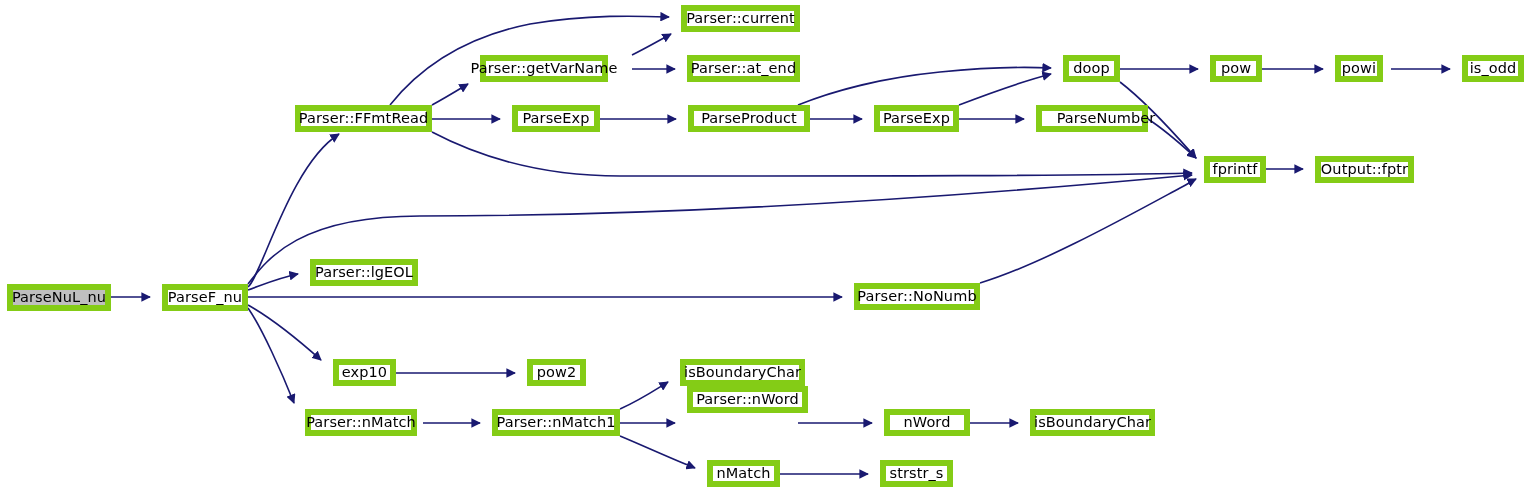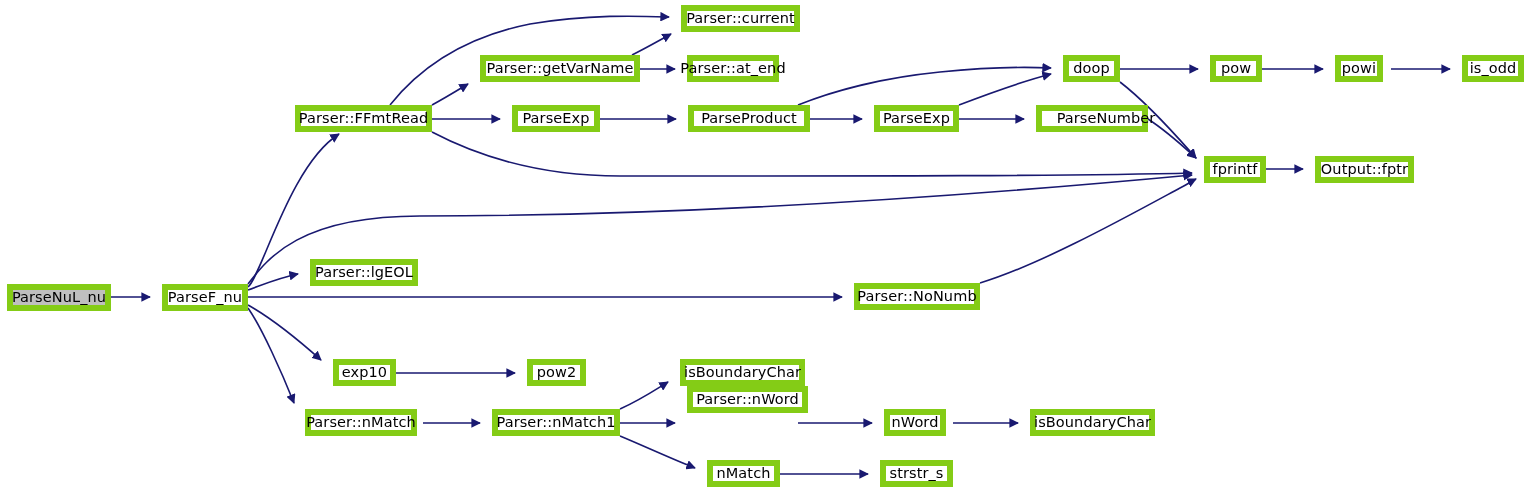--- a/index.html
+++ b/index.html
@@ -86,39 +86,39 @@
         <path d="M620,436 C644,446 672,459 695,468" fill="none" stroke="#191970" stroke-width="1.6" marker-end="url(#arrow)"></path>
         <path d="M798,423 L872,423" fill="none" stroke="#191970" stroke-width="1.6" marker-end="url(#arrow)"></path>
         <path d="M953,423 L1018,423" fill="none" stroke="#191970" stroke-width="1.6" marker-end="url(#arrow)"></path>
         <path d="M780,474 L868,474" fill="none" stroke="#191970" stroke-width="1.6" marker-end="url(#arrow)"></path>
       </g>
   </svg>
   <div id="node-group">
       <div class="node root" style="left: 7px; top: 284px; width: 104px;">ParseNuL_nu</div>
       <div class="node" style="left: 162px; top: 284px; width: 86px;">ParseF_nu</div>
       <div class="node" style="left: 295px; top: 105px; width: 137px;">Parser::FFmtRead</div>
-      <div class="node" style="left: 480px; top: 55px; width: 160px;">Parser::getVarName</div>
+      <div class="node" style="left: 480px; top: 55px; width: 128px;">Parser::getVarName</div>
       <div class="node" style="left: 681px; top: 5px; width: 119px;">Parser::current</div>
-      <div class="node" style="left: 687px; top: 55px; width: 92px;">Parser::at_end</div>
+      <div class="node" style="left: 687px; top: 55px; width: 113px;">Parser::at_end</div>
       <div class="node" style="left: 512px; top: 105px; width: 88px;">ParseExp</div>
       <div class="node" style="left: 688px; top: 105px; width: 122px;">ParseProduct</div>
       <div class="node" style="left: 874px; top: 105px; width: 85px;">ParseExp</div>
       <div class="node" style="left: 1036px; top: 105px; width: 112px; padding-left: 28px;">ParseNumber</div>
       <div class="node" style="left: 1063px; top: 55px; width: 57px;">doop</div>
       <div class="node" style="left: 1210px; top: 55px; width: 52px;">pow</div>
       <div class="node" style="left: 1335px; top: 55px; width: 48px;">powi</div>
       <div class="node" style="left: 1462px; top: 55px; width: 62px;">is_odd</div>
       <div class="node" style="left: 1204px; top: 156px; width: 62px;">fprintf</div>
       <div class="node" style="left: 1315px; top: 156px; width: 99px;">Output::fptr</div>
       <div class="node" style="left: 310px; top: 259px; width: 108px;">Parser::lgEOL</div>
       <div class="node" style="left: 854px; top: 283px; width: 126px;">Parser::NoNumb</div>
       <div class="node" style="left: 333px; top: 359px; width: 63px;">exp10</div>
       <div class="node" style="left: 527px; top: 359px; width: 59px;">pow2</div>
       <div class="node" style="left: 305px; top: 409px; width: 112px;">Parser::nMatch</div>
       <div class="node" style="left: 492px; top: 409px; width: 128px;">Parser::nMatch1</div>
       <div class="node" style="left: 680px; top: 359px; width: 125px;">isBoundaryChar</div>
       <div class="node" style="left: 687px; top: 386px; width: 121px;">Parser::nWord</div>
-      <div class="node" style="left: 884px; top: 409px; width: 62px;">nWord</div>
+      <div class="node" style="left: 884px; top: 409px; width: 86px;">nWord</div>
       <div class="node" style="left: 1030px; top: 409px; width: 125px;">isBoundaryChar</div>
       <div class="node" style="left: 707px; top: 460px; width: 73px;">nMatch</div>
       <div class="node" style="left: 880px; top: 460px; width: 73px;">strstr_s</div>
     </div>
 </div>
 
 </body></html>

